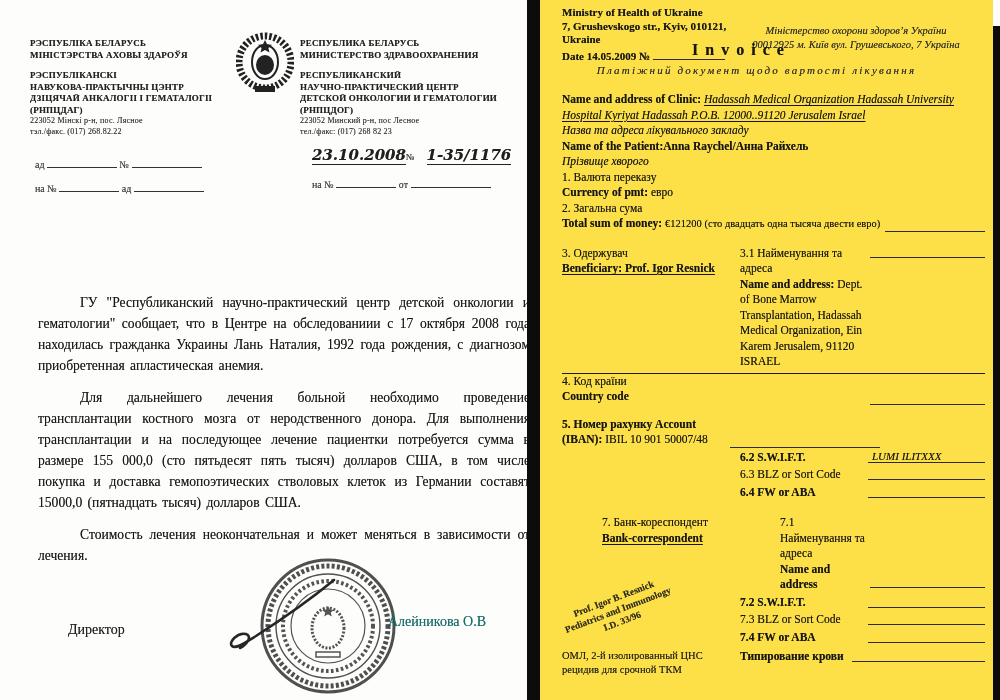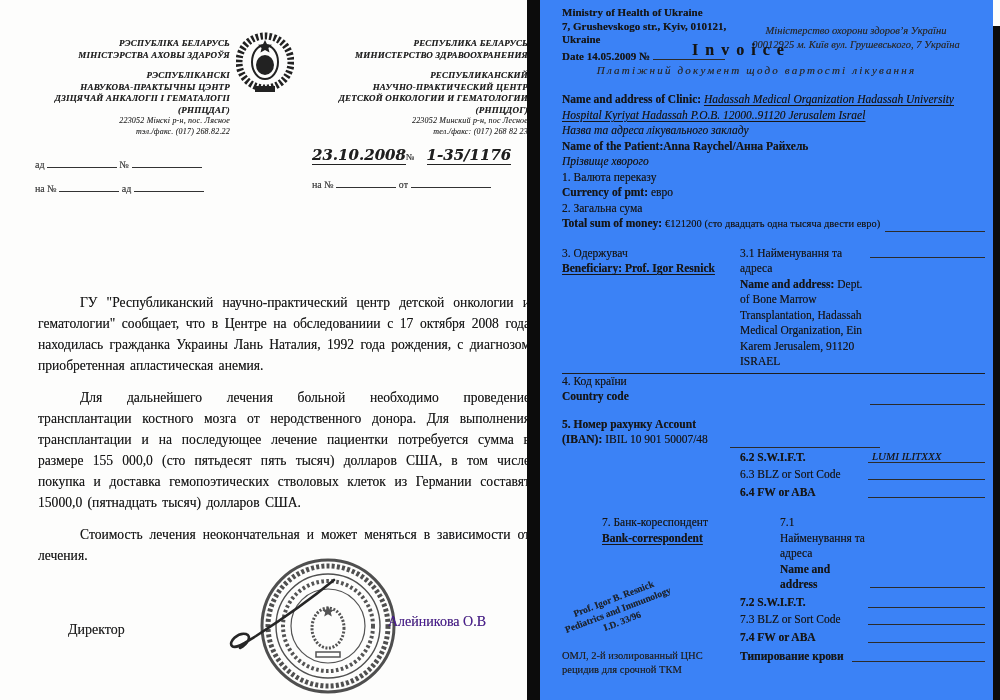--- a/index.html
+++ b/index.html
@@ -3,27 +3,27 @@
 <meta charset="utf-8">
 <style>
   * { margin:0; padding:0; box-sizing:border-box; }
   html,body { width:1000px; height:700px; background:#ffffff; overflow:hidden;
               font-family:"Liberation Serif", serif; color:#1a1a1a; }
   .scan { position:relative; width:1000px; height:700px; background:#fdfdfc;
           text-shadow:0 0 .45px rgba(20,20,20,.55); }
 
   
   .page-left  { position:absolute; left:0;   top:0; width:527px; height:700px; background:#fdfdfc; }
-  .page-right { position:absolute; left:540px; top:0; width:453px; height:700px; background:#3b82f6; }
+  .page-right { position:absolute; left:540px; top:0; width:453px; height:700px; background:#fde047; }
   .divider    { position:absolute; left:527px; top:0; width:13px; height:700px; background:#0c0c0c; }
   .edge-strip { position:absolute; left:993px; top:26px; width:7px; height:674px; background:#0c0c0c; }
 
   
-  .hdr-col { position:absolute; text-align:right; font-weight:bold; font-size:9px;
-             line-height:11.5px; letter-spacing:.2px; color:#232323;font-style:italic; }
+  .hdr-col { position:absolute; text-align:left; font-weight:bold; font-size:9px;
+             line-height:11.5px; letter-spacing:.2px; color:#232323; }
   .hdr-by { left:30px; top:38px; width:200px; }
   .hdr-ru { left:300px; top:38px; width:228px; }
   .hdr-gap { height:9px; }
   .hdr-addr { font-weight:normal; font-size:8px; line-height:10.5px; margin-top:0; color:#3a3a3a; }
   .emblem { position:absolute; left:236px; top:32px; }
 
   .script { font-style:italic; font-weight:bold; font-size:15px; color:#1f1f1f;
             transform:rotate(-3deg); font-family:"DejaVu Serif", serif; white-space:nowrap; }
   .hand-ref { position:absolute; left:312px; top:146px; width:216px; }
   .hand-ref .uline { display:inline-block; border-bottom:1px solid #222; }
@@ -33,21 +33,21 @@
   .fl-right { left:312px; top:178px; }
   .blank { display:inline-block; border-bottom:1px solid #333; height:10px; vertical-align:baseline; }
   .w70 { width:70px; } .w60 { width:60px; } .w80 { width:80px; }
   .form-row { margin-bottom:12px; }
 
   .body-text { position:absolute; left:38px; top:292px; width:492px; }
   .body-par { text-align:justify; text-indent:42px; font-size:13.6px; line-height:21px;
               margin-bottom:11px; color:#181818; word-spacing:2px; }
 
   .director { position:absolute; left:68px; top:622px; font-size:14px; color:#222; }
-  .signer   { position:absolute; left:388px; top:614px; font-size:14px; color:#4c1d95; }
+  .signer   { position:absolute; left:388px; top:614px; font-size:14px; color:#0f766e; }
   .stamp-round { position:absolute; left:258px; top:556px; opacity:.88; }
   .sig-left { position:absolute; left:222px; top:572px; }
 
   
   .inv { font-size:11.5px; line-height:15.5px; color:#161616; }
   .inv-head { position:relative; height:90px; }
   .min-en { position:absolute; left:22px; top:6px; font-weight:bold; font-size:11px; line-height:13.5px; }
   .min-en .date-row { margin-top:1px; }
   .min-ua { position:absolute; right:6px; top:24px; width:262px; font-style:italic;
             font-size:10.5px; line-height:14px; text-align:center; color:#2c2c2c; }

